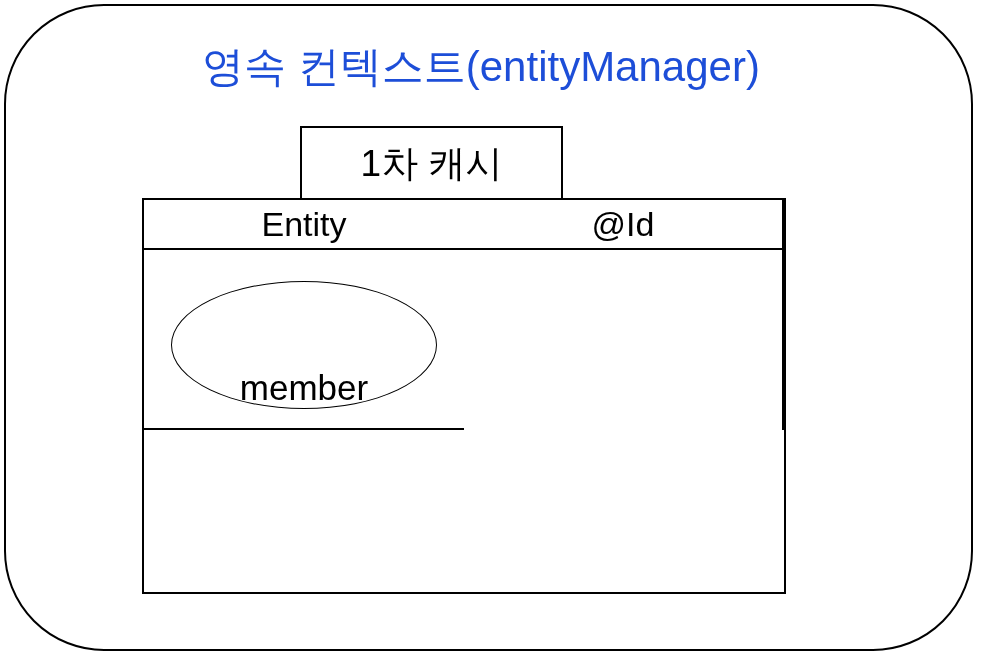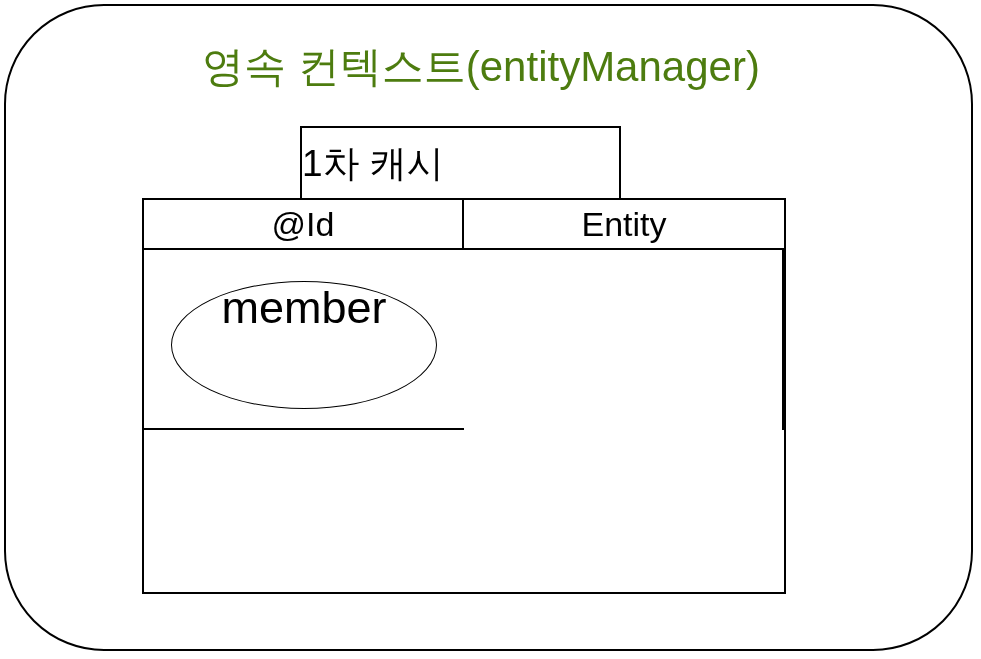--- a/index.html
+++ b/index.html
@@ -28,34 +28,35 @@
     background: transparent;
   }
   .diagram-title {
     position: absolute;
     left: 0;
     top: 40px;
     width: 962px;
     text-align: center;
     font-size: 42px;
     line-height: 1.3;
-    color: #4d7c0f;
+    color: #1d4ed8;
     white-space: nowrap;
   }
   .cache-box {
     position: absolute;
     left: 300px;
     top: 126px;
-    width: 321px;
+    width: 263px;
     height: 74px;
     border: 2px solid #000000;
     border-bottom: none;
     box-sizing: border-box;
     display: flex;
     align-items: center;
+    justify-content: center;
     font-size: 37px;
     background: transparent;
   }
   .cache-table {
     position: absolute;
     left: 142px;
     top: 198px;
     width: 644px;
     height: 396px;
     box-sizing: border-box;
@@ -74,45 +75,45 @@
   }
   .cell.col-1 { border-right: 2px solid #000000; }
   .cell.header-row { border-bottom: 2px solid #000000; }
   .cell.body-row-1 { border-bottom: 2px solid #000000; }
   .entity-ellipse {
     width: 266px;
     height: 128px;
     border: 1px solid #000000;
     border-radius: 50%;
     display: flex;
-    align-items: flex-start;
+    align-items: flex-end;
     justify-content: center;
-    font-size: 45px;
+    font-size: 35px;
     box-sizing: border-box;
     margin-top: 12px;
     background: transparent;
   }
 </style>
 </head>
 <body>
 
 <div class="canvas">
 
   <div class="outer-frame"></div>
 
   <div class="diagram-title">영속 컨텍스트(entityManager)</div>
 
   <div class="cache-box">
     <span>1차 캐시</span>
   </div>
 
   <div class="cache-table">
 
+    <div class="cell col-2 header-row">Entity</div>
     <div class="cell col-1 header-row">@Id</div>
-    <div class="cell col-2 header-row">Entity</div>
 
     <div class="cell col-2 body-row-1">
       <div class="entity-ellipse">
         <span>member</span>
       </div>
     </div>
 
     <div class="cell col-1 body-row-2"></div>
     <div class="cell col-2 body-row-2"></div>
 

